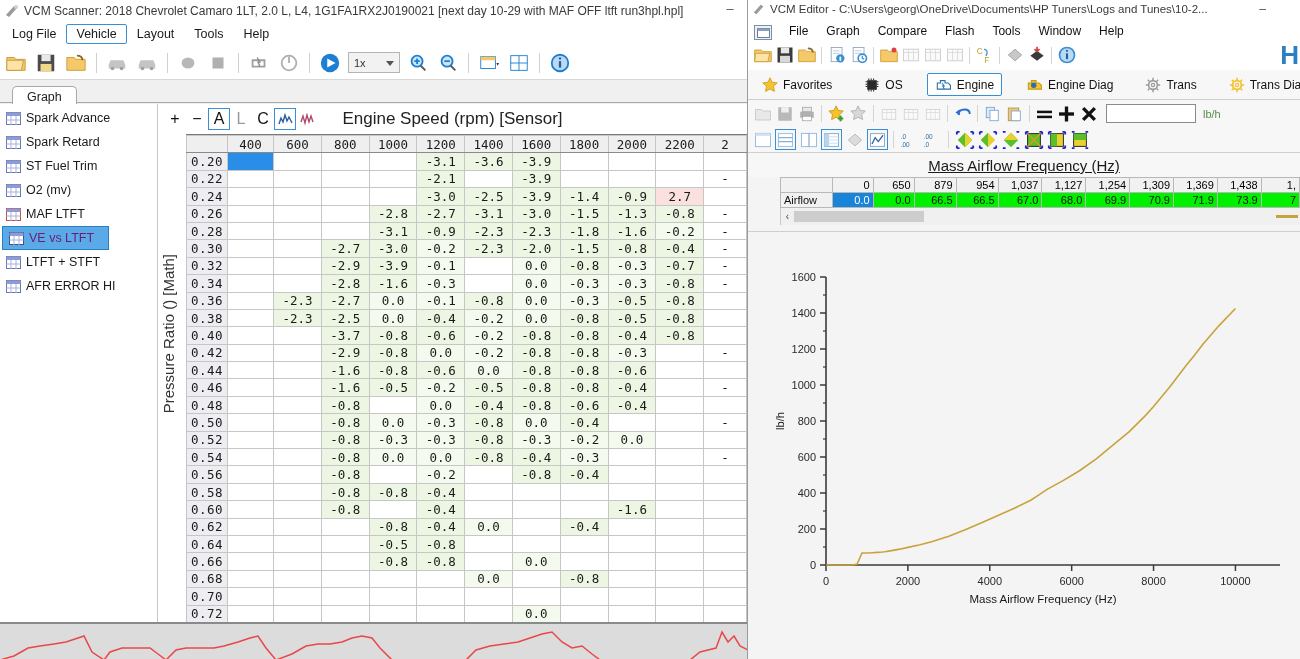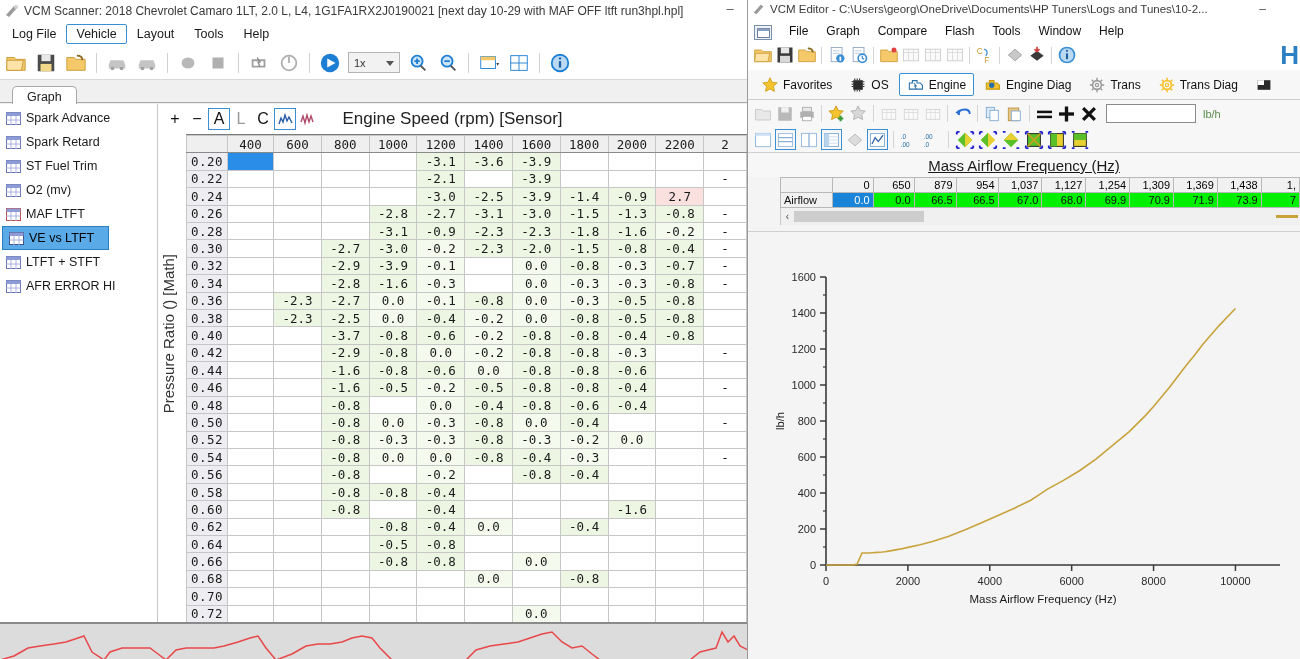--- a/index.html
+++ b/index.html
@@ -81,21 +81,21 @@
     position: absolute; left: 0; top: 0; width: 158px; bottom: 22px;
     background: #ffffff; border-right: 1px solid #c8c8c8;
     padding-top: 2px;
   }
   .side-item {
     height: 24px; display: flex; align-items: center;
     font-size: 12.5px; color: #1a1a1a; padding-left: 6px;
   }
   .side-item .gicon { width: 15px; height: 13px; margin-right: 5px; flex: 0 0 auto; }
   .side-item.sel {
-    background: #5aaae8; color: #000000; border: 1px solid #2a7fc0;
+    background: #5aaae8; color: #701a75; border: 1px solid #2a7fc0;
     margin-left: 2px; margin-right: 48px;
   }
   .sc-sidebot {
     position: absolute; left: 0; bottom: 0; width: 158px; height: 22px;
     background: #f0f0f0; border-top: 1px solid #c8c8c8; border-right: 1px solid #c8c8c8;
   }
 
   
   .sc-main { position: absolute; left: 158px; top: 0; right: 0; bottom: 0; background: #ffffff; }
   .gt-toolbar {
@@ -181,21 +181,21 @@
     height: 30px; background: #ffffff; display: flex; align-items: center;
     padding-left: 4px; gap: 1px; position: relative;
   }
   .hp-logo {
     position: absolute; right: 2px; top: 0px;
     font-size: 26px; font-weight: bold; color: #2d7fc4;
     font-family: "Liberation Sans", sans-serif; letter-spacing: -1px;
   }
   .ed-tabs {
     height: 30px; background: #f7f7f7; display: flex; align-items: center;
-    padding-left: 6px; gap: 2px; border-bottom: 1px solid #cfcfcf;
+    padding-left: 6px; gap: 16px; border-bottom: 1px solid #cfcfcf;
     position: relative;
   }
   .ed-tab {
     display: flex; align-items: center; gap: 5px;
     padding: 3px 7px; font-size: 12px; color: #111; border: 1px solid transparent;
     border-radius: 2px; white-space: nowrap;
   }
   .ed-tab.active { border: 1px solid #3a8fd4; background: #ffffff; }
   .ed-toolbar2 {
     height: 27px; background: #f7f7f7; display: flex; align-items: center;

